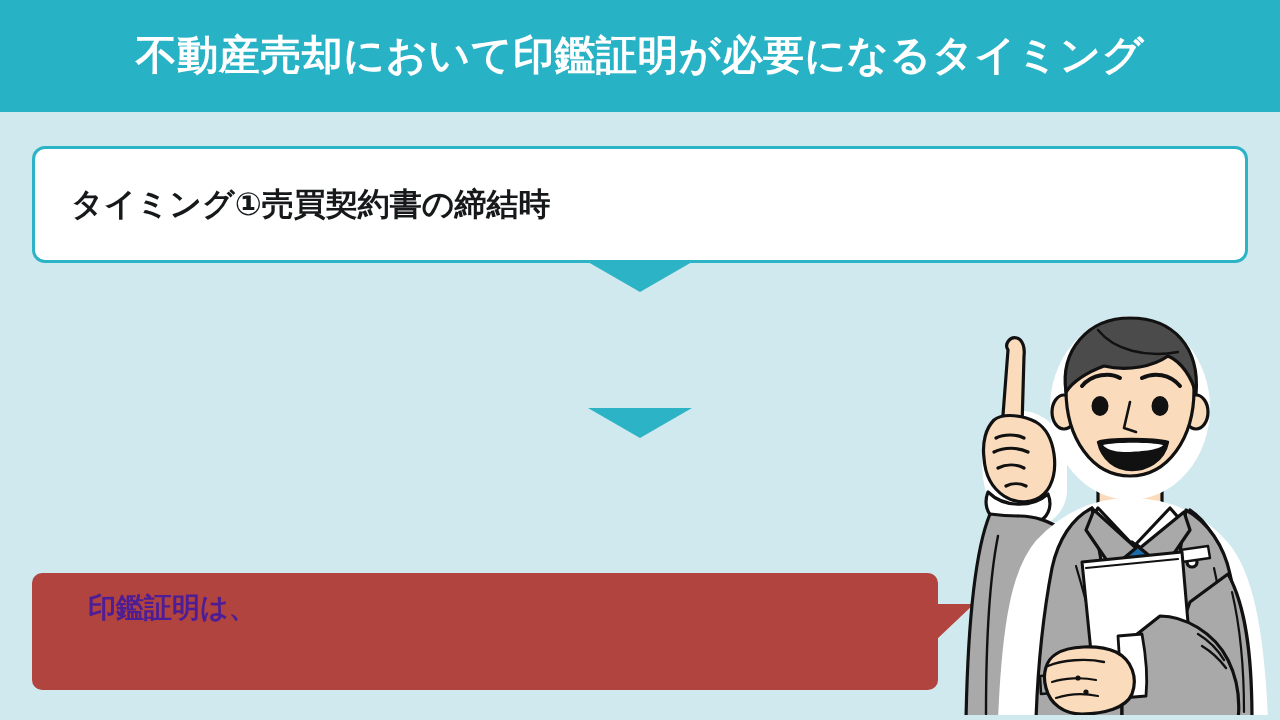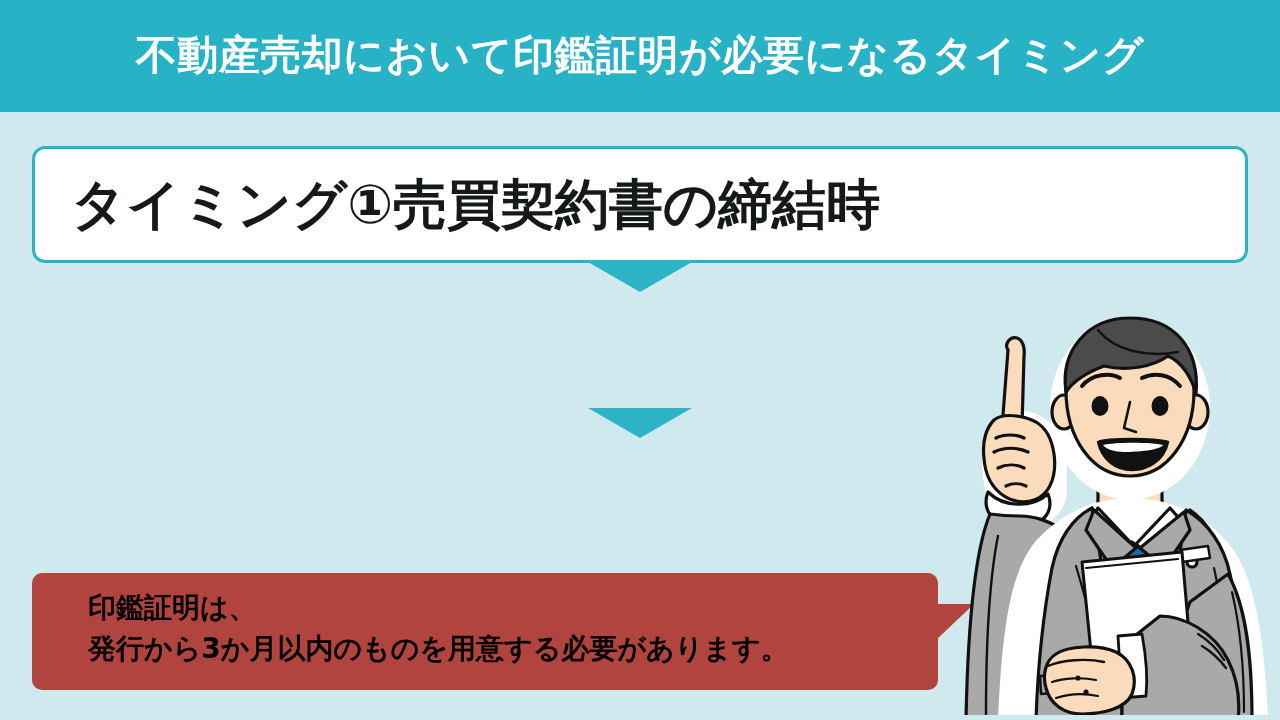--- a/index.html
+++ b/index.html
@@ -60,21 +60,21 @@
     align-items: center;
     z-index: 3;
   }
   .card-1 { top: 146px; }
   .card-2 { top: 292px; }
   .card-3 { top: 437px; }
 
   .card-label {
     padding-left: 36px;
     color: #15191a;
-    font-size: 54px;
+    font-size: 32px;
     font-weight: bold;
     letter-spacing: 0px;
     line-height: 1.1;
     white-space: nowrap;
   }
 
   
   .flow-arrow {
     position: absolute;
     left: 588px;
@@ -113,21 +113,21 @@
     border-top: 0px solid transparent;
     border-bottom: 36px solid transparent;
     border-left: 38px solid #b2443f;
     z-index: 4;
   }
   .callout-text {
     position: absolute;
     left: 88px;
     top: 588px;
     z-index: 6;
-    color: #000000;
+    color: #4c1d95;
     font-size: 28px;
     font-weight: bold;
     line-height: 1.45;
     white-space: nowrap;
   }
   .callout-line { display: block; }
 
   
   .person {
     position: absolute;
@@ -159,21 +159,20 @@
 
   <div class="flow-arrow flow-arrow-2">
     <div class="tri"></div>
   </div>
 
 
   <div class="callout"></div>
   <div class="callout-tail"></div>
   <div class="callout-text">
     <span class="callout-line">印鑑証明は、</span>
-    <span class="callout-line">発行から3か月以内のものを用意する必要があります。</span>
   </div>
 
   <div class="person">
     <svg width="334" height="404" viewBox="0 0 334 404" xmlns="http://www.w3.org/2000/svg">
       <g stroke="#111111" stroke-width="3.2" stroke-linejoin="round" stroke-linecap="round">
 
         <path d="M58 200 C40 235 30 290 28 404 L108 404 C104 320 106 260 118 216 Z" fill="#ffffff" stroke="#ffffff" stroke-width="14"></path>
 
         <path d="M56 108 C44 120 40 150 46 172 C50 190 62 202 80 204 C98 206 112 194 114 176
                  L114 140 C112 120 96 104 78 102 Z" fill="#ffffff" stroke="#ffffff" stroke-width="14"></path>

